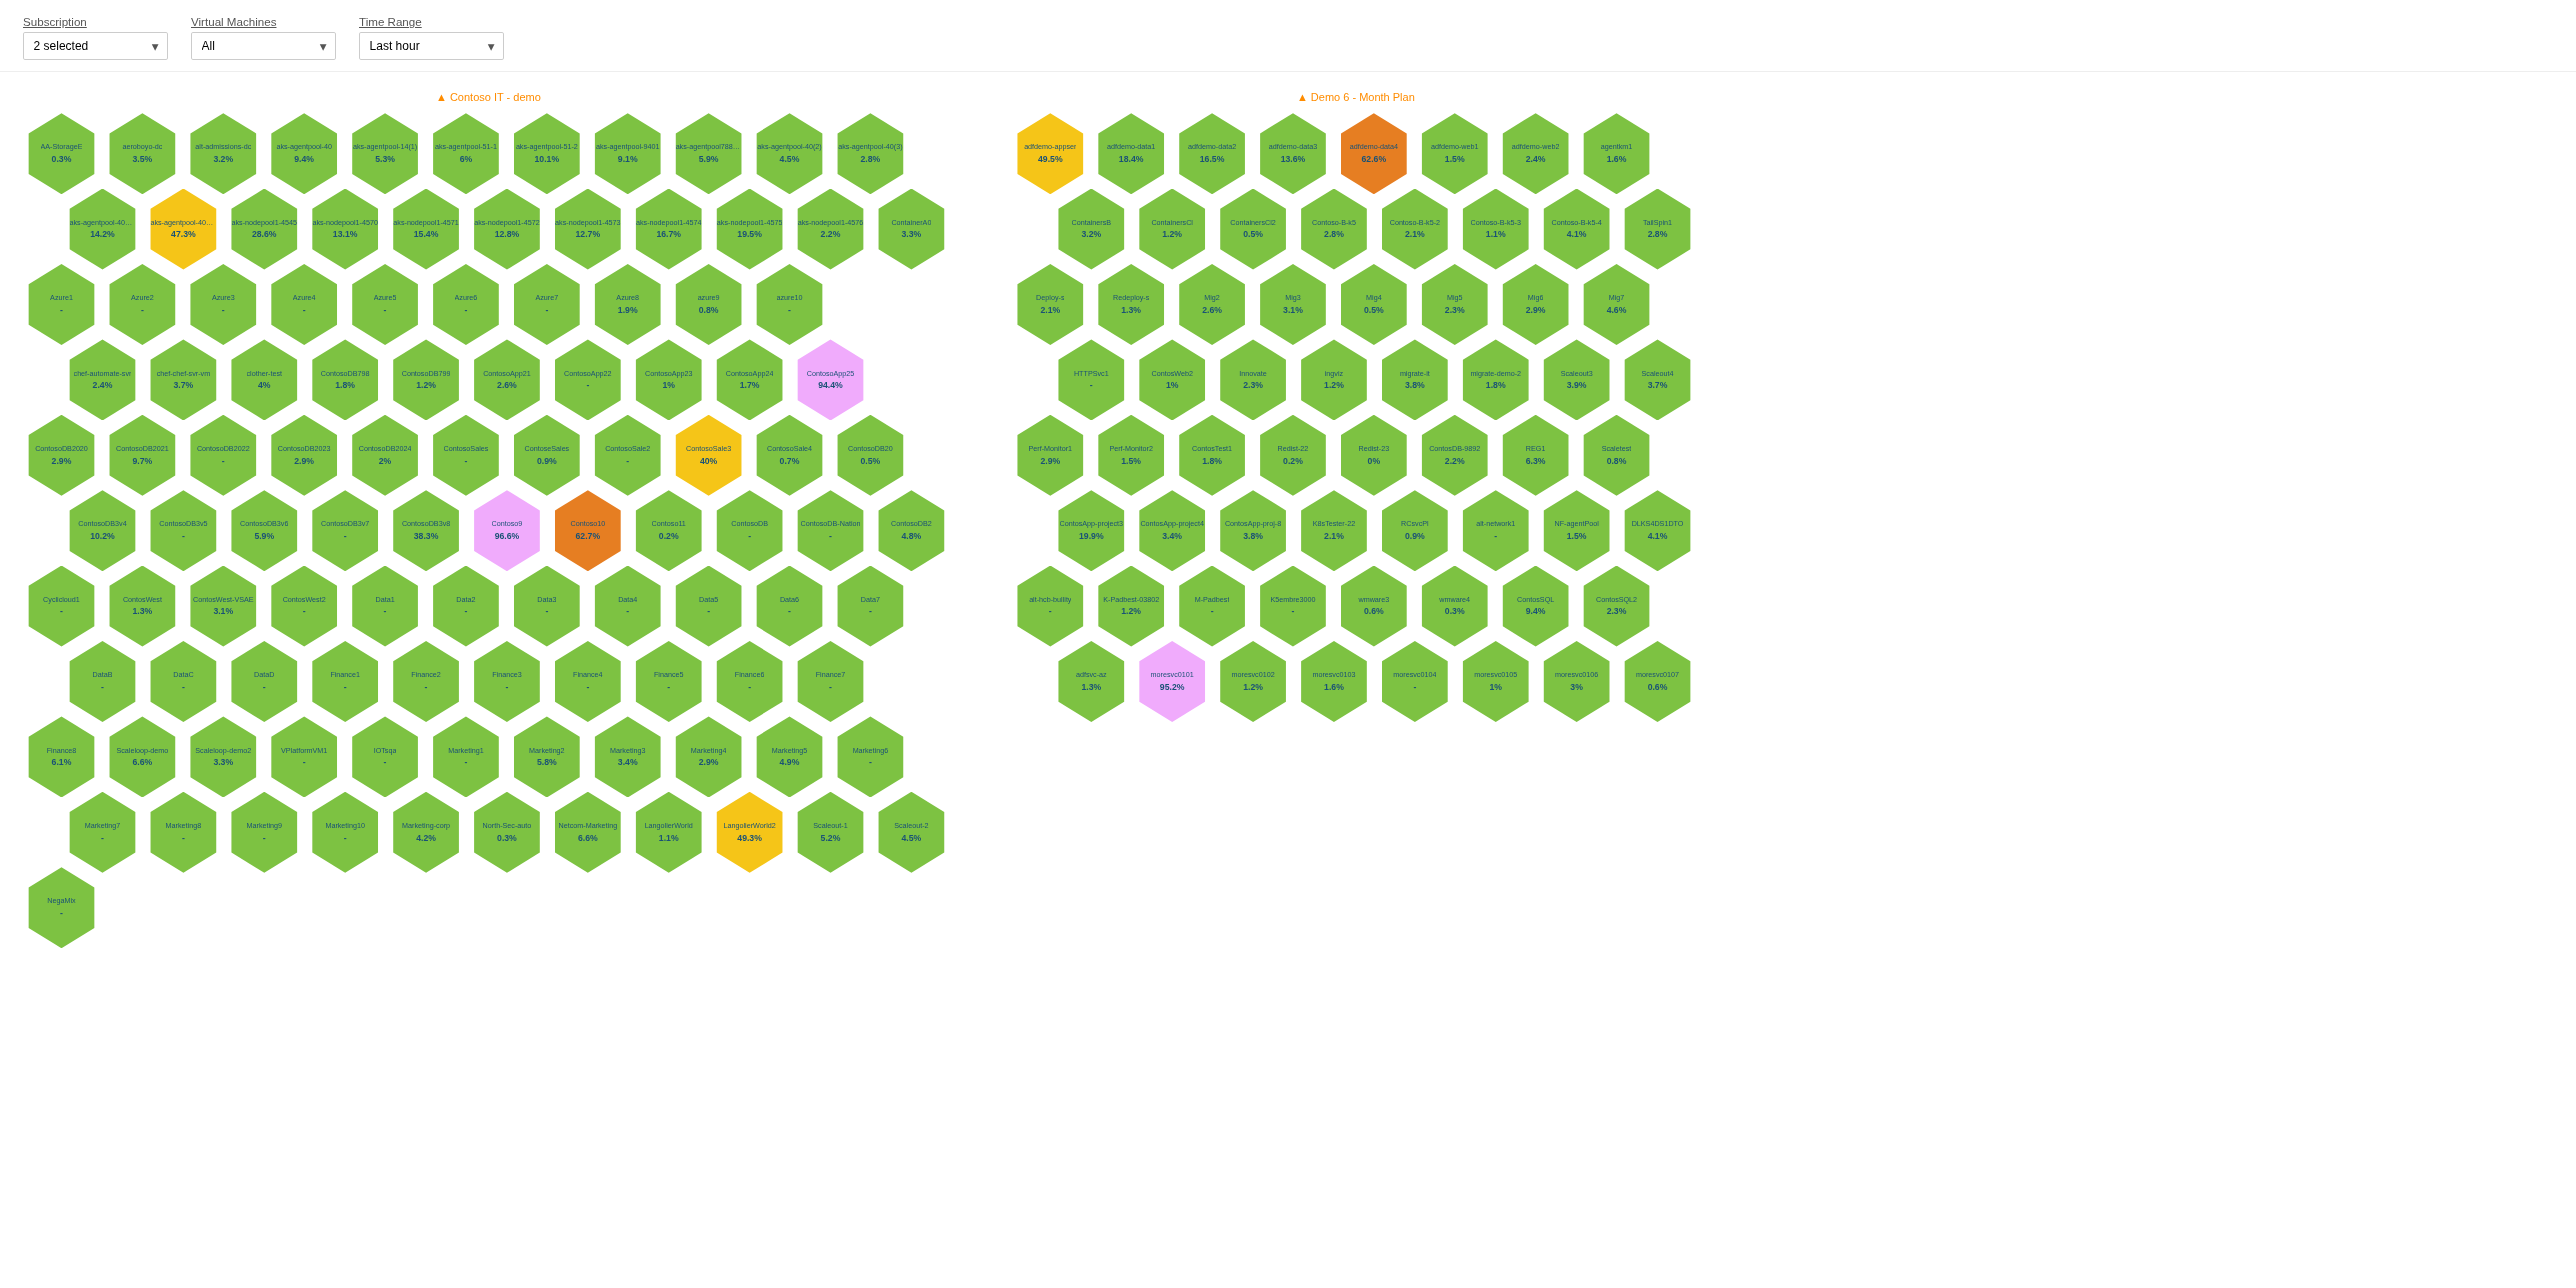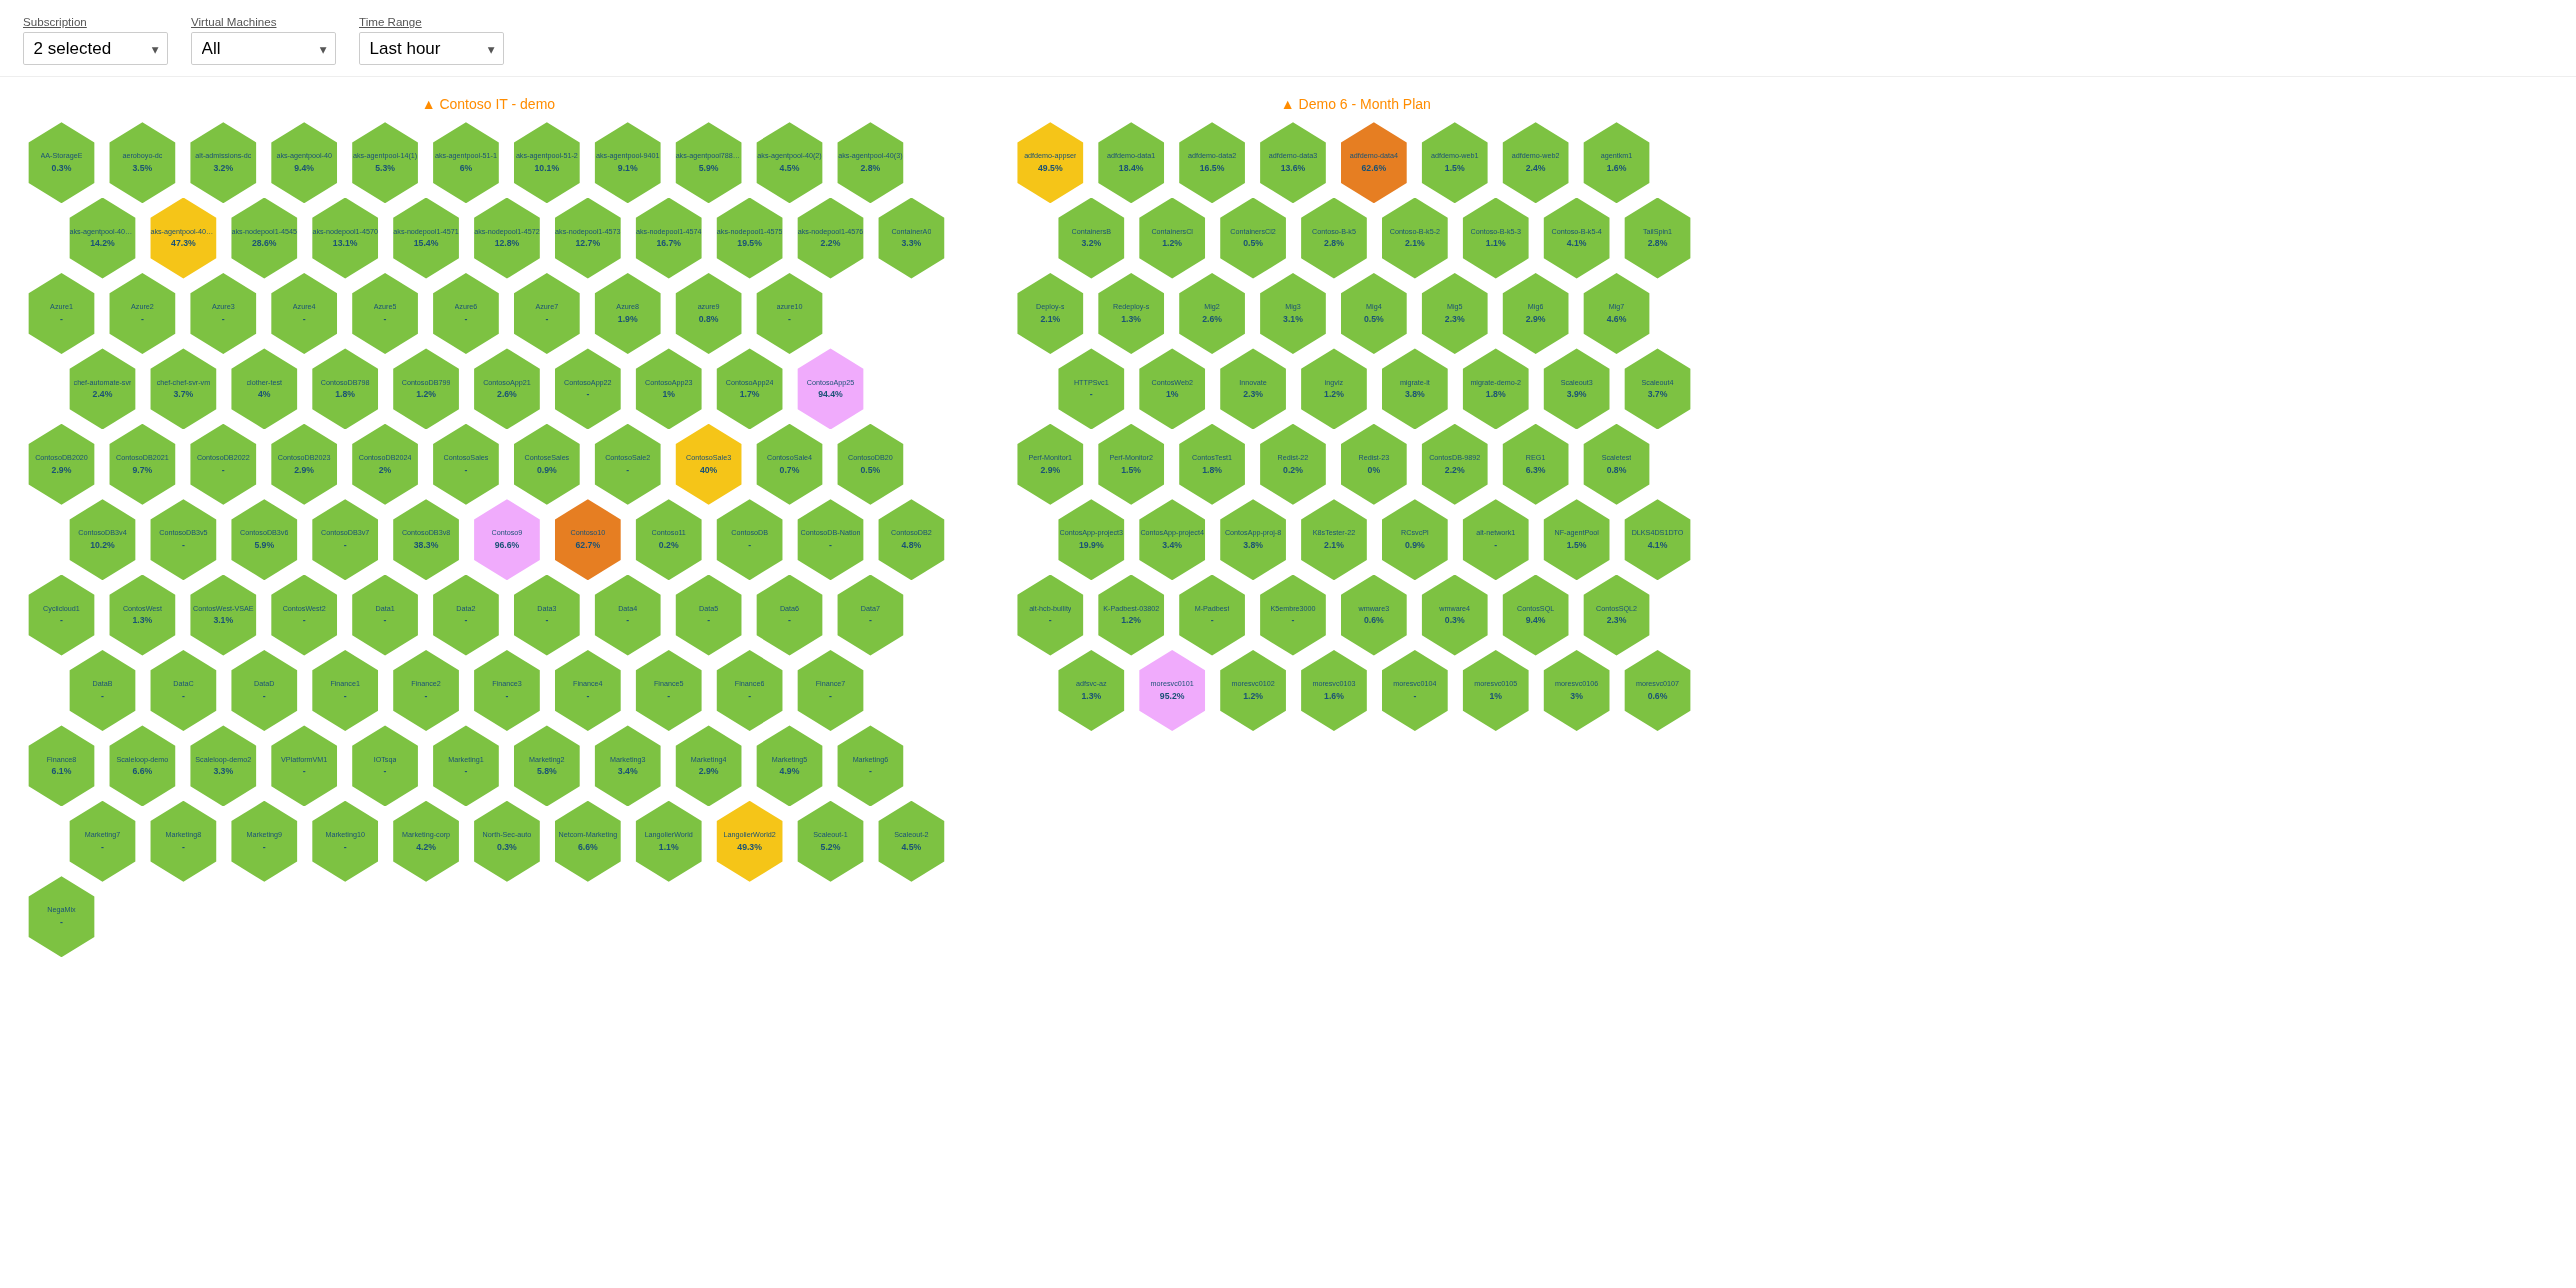--- a/index.html
+++ b/index.html
@@ -24,21 +24,21 @@
       color: #555;
       font-weight: 500;
       text-decoration: underline;
     }
 
     .filter-select {
       appearance: none;
       border: 1px solid #ccc;
       background: #fff;
       padding: 5.8px 31px 5.8px 9.6px;
-      font-size: 17px;
+      font-size: 12px;
       min-width: 145px;
       cursor: pointer;
       position: relative;
       border-radius: 1.9px;
     }
 
     .select-wrapper {
       position: relative;
       display: inline-block;
     }
@@ -71,21 +71,21 @@
       align-items: flex-start;
     }
 
     .chart-area {
       display: flex;
       flex-direction: column;
       align-items: center;
     }
 
     .chart-subscription-label {
-      font-size: 14px;
+      font-size: 11px;
       color: #ff8c00;
       margin-bottom: 7.7px;
       text-align: center;
     }
 
     .hex-grid {
       display: flex;
       flex-direction: column;
       align-items: flex-start;
     }

